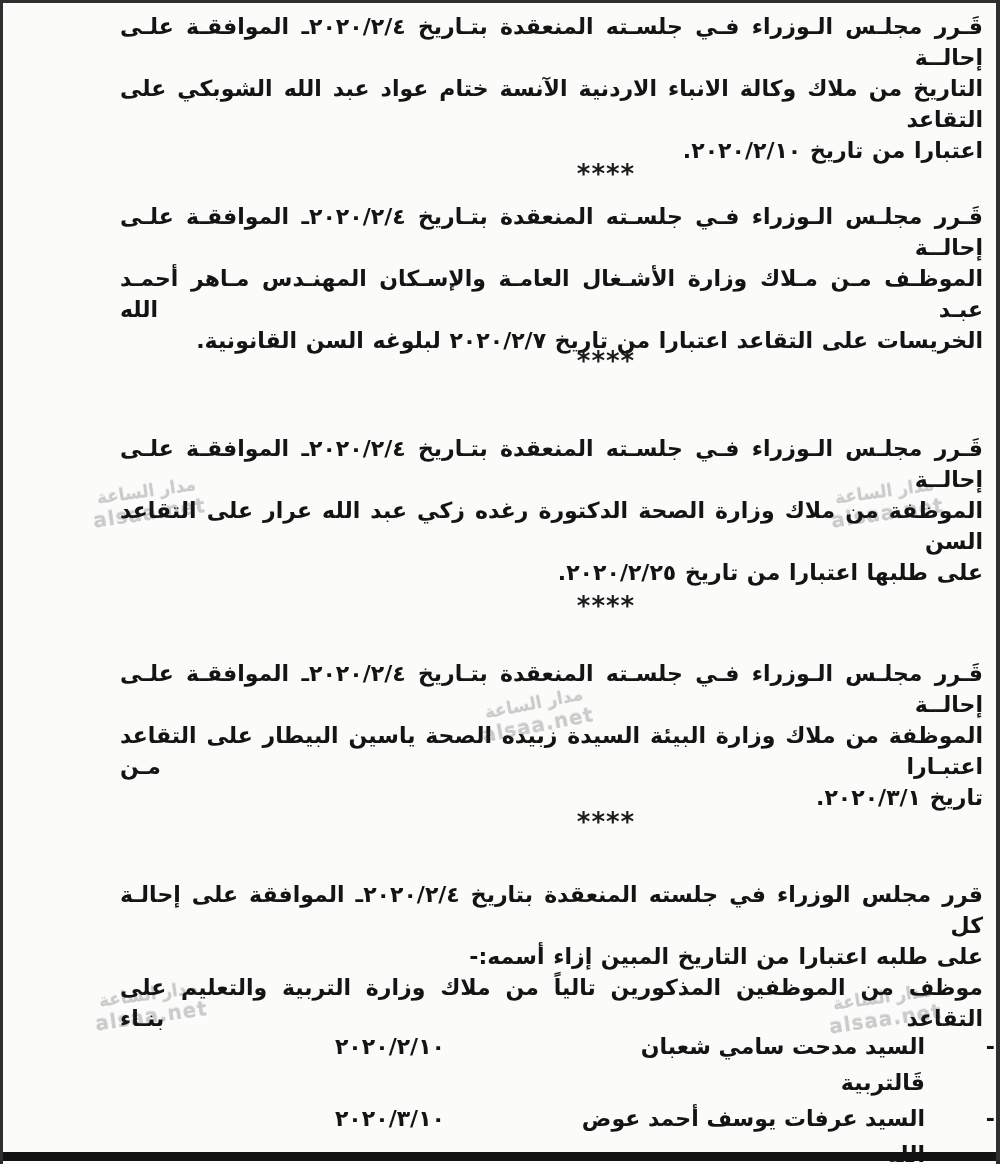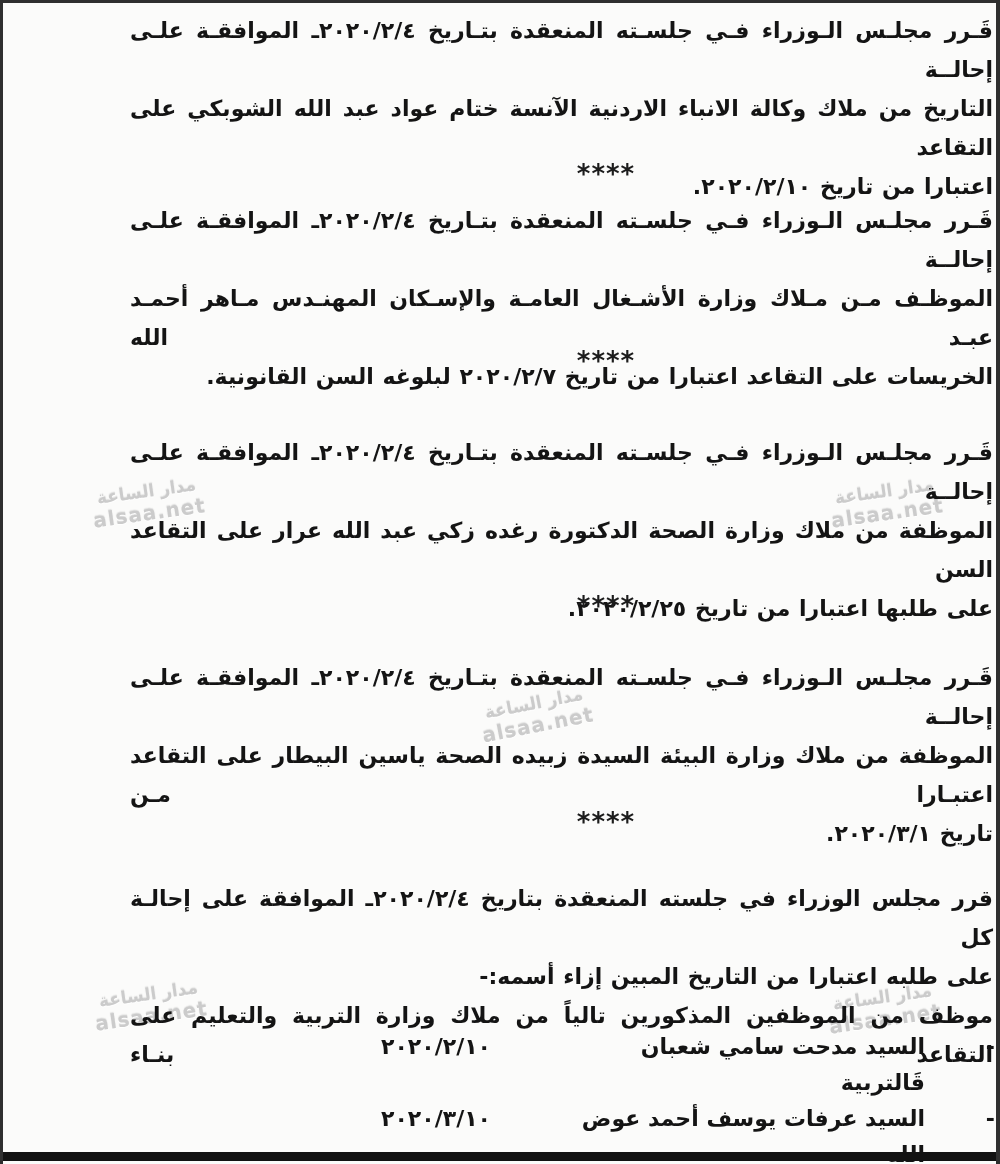--- a/index.html
+++ b/index.html
@@ -15,27 +15,27 @@
     border-left: 3px solid #2f2f2f;
     border-right: 4px solid #2f2f2f;
     overflow: hidden;
     font-family: "DejaVu Sans", sans-serif;
     color: #141414;
   }
 
   
   .para {
     position: absolute;
-    left: 127px;
+    left: 117px;
     width: 863px;
     direction: rtl;
     unicode-bidi: embed;
     font-weight: bold;
     font-size: 22px;
-    line-height: 39px;
+    line-height: 31px;
     z-index: 2;
   }
   .pline { text-align: justify; text-align-last: justify; word-spacing: 1px; }
   .pline.last { text-align: center; text-align-last: right; }
 
   .p1 { top: 8px; }
   .p2 { top: 198px; }
   .p3 { top: 430px; }
   .p4 { top: 655px; }
   .p5 { top: 876px; }
@@ -67,23 +67,23 @@
     font-weight: bold;
     font-size: 22px;
     line-height: 36px;
     z-index: 2;
   }
   .rrow { display: flex; }
   .rdash { width: 70px; text-align: right; }
   .rname { width: 365px; }
   .rdate {
     width: 140px;
-    margin-right: 54px;
+    margin-right: 115px;
     direction: ltr;
-    text-align: center;
+    text-align: right;
     letter-spacing: 1px;
     white-space: nowrap;
   }
 
   
   .wm {
     position: absolute;
     width: 130px;
     text-align: center;
     transform: rotate(-8deg);

